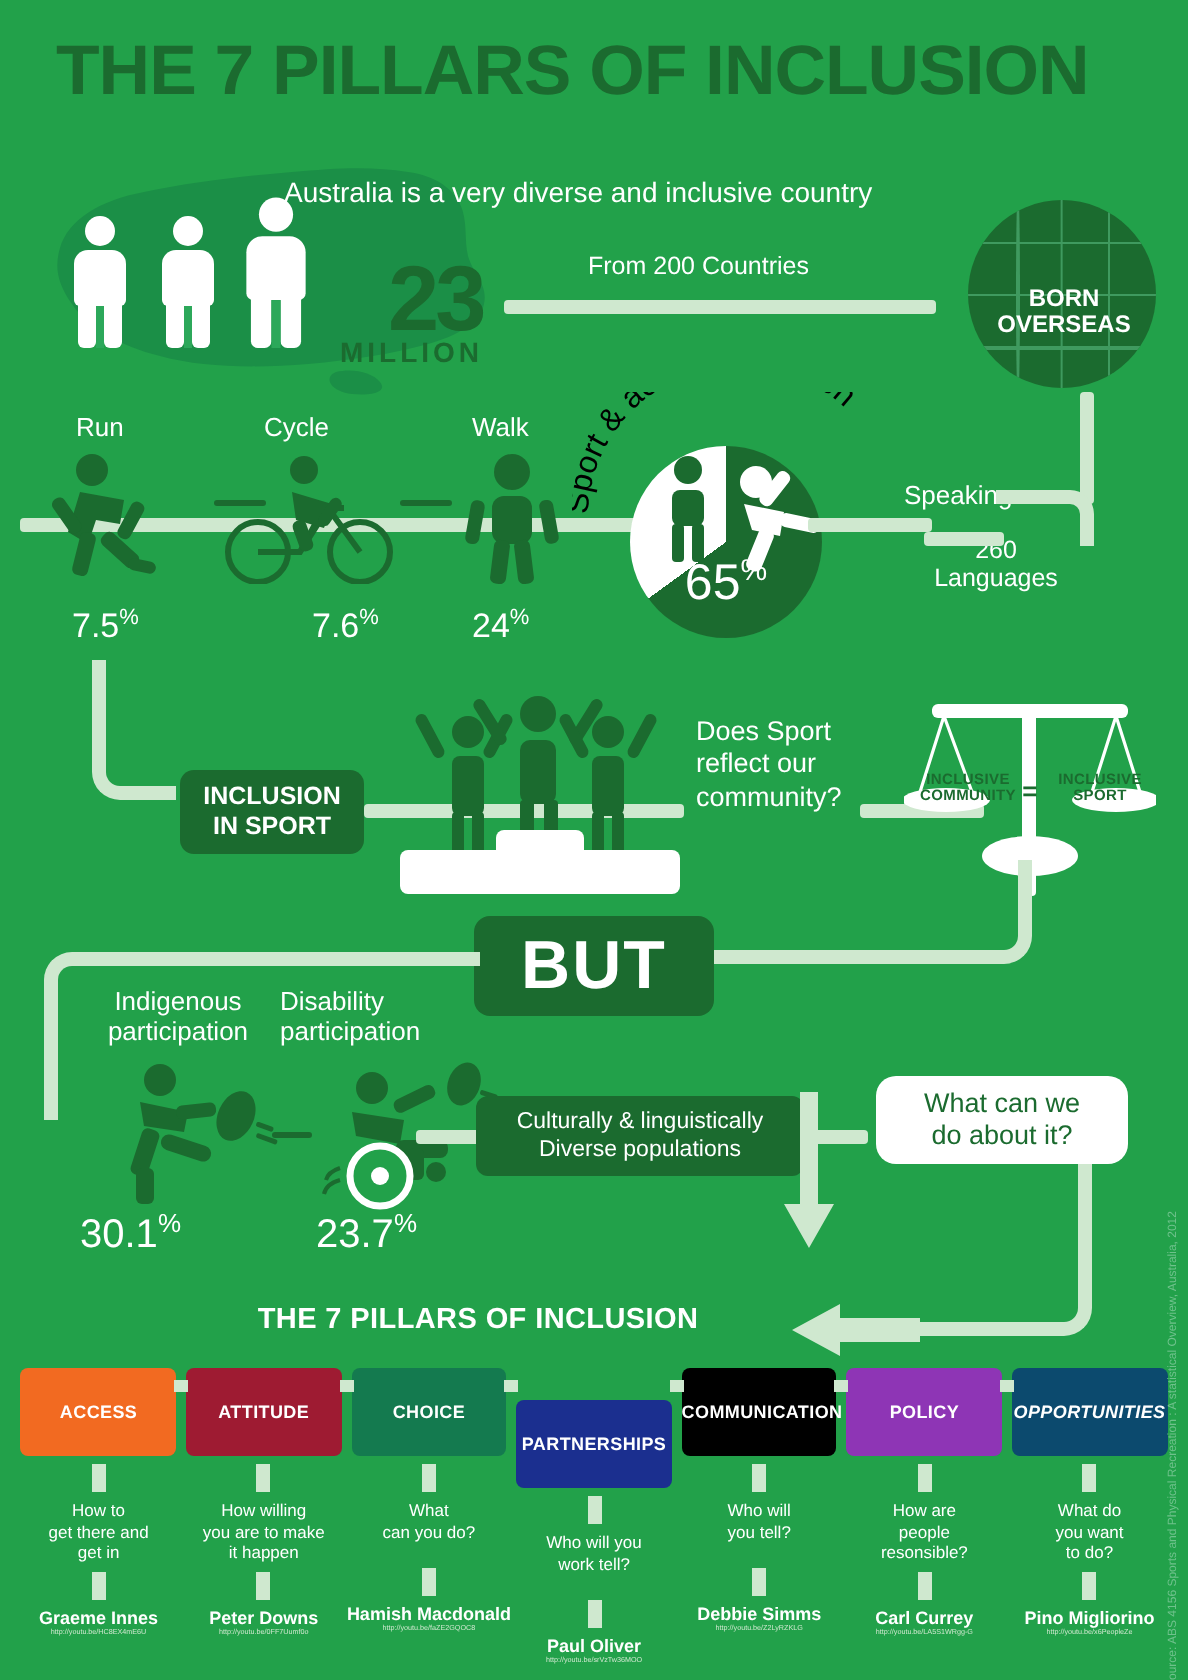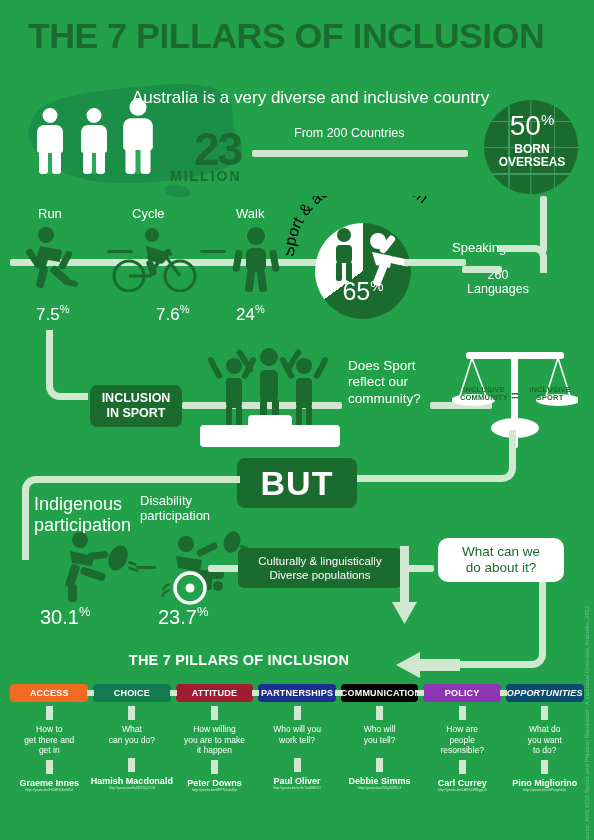--- a/index.html
+++ b/index.html
@@ -32,21 +32,21 @@
   .person{width:36px;height:66px;position:relative;}
   .person .head{position:absolute;left:50%;transform:translateX(-50%);top:0;width:15px;height:15px;border-radius:50%;background:#fff;}
   .person .body{position:absolute;left:50%;transform:translateX(-50%);top:17px;width:26px;height:28px;background:#fff;border-radius:7px 7px 3px 3px;}
   .person .leg-l,.person .leg-r{position:absolute;top:43px;width:9px;height:23px;background:#fff;border-radius:0 0 3px 3px;}
   .person .leg-l{left:7px;} .person .leg-r{right:7px;}
   .person .notch{position:absolute;top:45px;left:50%;transform:translateX(-50%);width:4px;height:21px;background:#2ca85a;}
 
   #pop-number{left:168px;top:126px;font-size:46px;font-weight:bold;color:#1b6b2f;letter-spacing:-2px;line-height:1;margin-left:26px;}
   #pop-unit{left:170px;top:168px;font-size:14px;font-weight:bold;color:#1b6b2f;letter-spacing:2px;}
 
-  #diverse-line{left:132px;top:88px;font-size:17px;color:#fff;}
+  #diverse-line{left:142px;top:88px;font-size:14px;color:#fff;}
   #countries-line{left:294px;top:126px;font-size:12.5px;color:#fff;}
   .bar-l{background:#cfe8cf;height:7px;border-radius:2px;}
 
   
   .globe{left:484px;top:100px;width:94px;height:94px;border-radius:50%;background:#1b6b2f;overflow:hidden;}
   .globe .mer{position:absolute;top:0;bottom:0;left:50%;width:1.4px;background:#3f9a5f;transform-origin:center;}
   .globe .par{position:absolute;left:0;right:0;height:1.4px;background:#3f9a5f;}
   #globe-pct{left:496px;top:112px;width:72px;text-align:center;font-size:28px;font-weight:normal;line-height:1;}
   #globe-pct .sup{font-size:15px;vertical-align:super;}
   #globe-sub{left:490px;top:143px;width:84px;text-align:center;font-size:12px;font-weight:bold;line-height:1.05;}
@@ -71,38 +71,38 @@
   #chip-inclusion{left:90px;top:385px;width:92px;height:42px;font-size:12.5px;line-height:1.2;}
   #question-sport{left:348px;top:358px;width:92px;font-size:13.5px;line-height:1.22;}
   .pod-block{position:absolute;background:#fff;border-radius:4px;}
 
   .lbl-dark{position:absolute;font-size:7.5px;font-weight:bold;color:#1b6b2f;text-align:center;line-height:1.1;letter-spacing:.2px;}
 
   
   #chip-but{left:237px;top:458px;width:120px;height:50px;font-size:34px;border-radius:8px;letter-spacing:1px;}
 
   
-  #lbl-indigenous{left:34px;top:494px;width:110px;font-size:18px;line-height:1.15;}
+  #lbl-indigenous{left:34px;top:494px;width:110px;font-size:13px;line-height:1.15;text-align:center;}
   #lbl-disability{left:140px;top:494px;width:110px;font-size:13px;line-height:1.15;}
   #pct-indigenous{left:40px;top:604px;font-size:20px;}
   #pct-disability{left:158px;top:604px;font-size:20px;}
   .pct-sm{font-size:13px;vertical-align:super;}
 
   #chip-cald{left:238px;top:548px;width:164px;height:40px;font-size:11.5px;font-weight:normal;line-height:1.25;border-radius:6px;}
 
   .bubble{position:absolute;background:#fff;border-radius:10px;color:#1b6b2f;display:flex;align-items:center;justify-content:center;text-align:center;}
   #bubble-what{left:438px;top:538px;width:126px;height:44px;font-size:13.5px;line-height:1.2;}
 
   
   #pillars-heading{left:0;top:652px;width:594px;text-align:center;font-size:14.5px;font-weight:bold;color:#fff;letter-spacing:.2px;}
   #pillars-heading span{display:inline-block;transform:translateX(-58px);}
 
   .pillars{left:8px;top:684px;width:578px;display:flex;}
   .pillar{flex:1;display:flex;flex-direction:column;align-items:center;}
-  .badge{color:#fff;font-size:9px;font-weight:bold;padding:4px 0;border-radius:4px;width:94%;text-align:center;letter-spacing:.2px;white-space:nowrap;}
+  .badge{color:#fff;font-size:9px;font-weight:bold;padding:17px 0;border-radius:4px;width:94%;text-align:center;letter-spacing:.2px;white-space:nowrap;}
   .stem{width:7px;height:14px;background:#cfe8cf;margin:4px 0;}
   .q{font-size:8.5px;color:#fff;text-align:center;line-height:1.25;min-height:30px;}
   .who{font-size:9px;font-weight:bold;color:#fff;text-align:center;white-space:nowrap;}
   .url{font-size:3.6px;color:#cfe8cf;text-align:center;white-space:nowrap;letter-spacing:0;}
 
   
   .conn{position:absolute;background:#cfe8cf;}
   #source-wrap{position:absolute;right:0;bottom:0;width:14px;height:250px;}
   #source-txt{position:absolute;left:-118px;bottom:118px;width:250px;transform:rotate(-90deg);
     font-size:6px;color:#6fc28c;white-space:nowrap;text-align:left;}
@@ -153,23 +153,20 @@
   <div class="abs bar-l" style="left:252px;top:150px;width:216px;"></div>
 
   <div class="abs globe">
     <div class="mer" style="transform:translateX(-50%)"></div>
     <div class="mer" style="transform:translateX(-50%) rotateY(62deg);left:50%;width:1.4px;border-radius:50%;box-shadow:none;"></div>
     <div class="mer" style="left:26%;width:1.4px;border-radius:50%/50%;"></div>
     <div class="mer" style="left:74%;width:1.4px;"></div>
     <div class="par" style="top:22%"></div>
     <div class="par" style="top:50%"></div>
     <div class="par" style="top:78%"></div>
-  </div>
-  <div class="abs" id="globe-pct">
-    <span>50</span><span class="sup">%</span>
   </div>
   <div class="abs" id="globe-sub">
     <div>BORN</div>
     <div>OVERSEAS</div>
   </div>
 
   <div class="abs track"></div>
   <div class="abs dash" style="left:107px;top:250px;width:26px;"></div>
   <div class="abs dash" style="left:200px;top:250px;width:26px;"></div>
 
@@ -417,44 +414,44 @@
         <div class="q">
           <div>How to</div>
           <div>get there and</div>
           <div>get in</div>
         </div>
         <div class="stem"></div>
         <div class="who">Graeme Innes</div>
         <div class="url">http://youtu.be/HC8EX4mE6U</div>
       </div>
       <div class="pillar">
-        <div class="badge" style="background: rgb(20, 122, 79);">CHOICE</div>
-        <div class="stem"></div>
-        <div class="q">
-          <div>What</div>
-          <div>can you do?</div>
-        </div>
-        <div class="stem"></div>
-        <div class="who">Hamish Macdonald</div>
-        <div class="url">http://youtu.be/faZE2GQOC8</div>
-      </div>
-      <div class="pillar">
         <div class="badge" style="background: rgb(158, 27, 50);">ATTITUDE</div>
         <div class="stem"></div>
         <div class="q">
           <div>How willing</div>
           <div>you are to make</div>
           <div>it happen</div>
         </div>
         <div class="stem"></div>
         <div class="who">Peter Downs</div>
         <div class="url">http://youtu.be/0FF7Uumf0o</div>
       </div>
       <div class="pillar">
-        <div class="badge" style="background: rgb(27, 47, 143);">PARTNERSHIPS</div>
+        <div class="badge" style="background: rgb(20, 122, 79);">CHOICE</div>
+        <div class="stem"></div>
+        <div class="q">
+          <div>What</div>
+          <div>can you do?</div>
+        </div>
+        <div class="stem"></div>
+        <div class="who">Hamish Macdonald</div>
+        <div class="url">http://youtu.be/faZE2GQOC8</div>
+      </div>
+      <div class="pillar">
+        <div class="badge" style="background: rgb(27, 47, 143); margin-top: 16px;">PARTNERSHIPS</div>
         <div class="stem"></div>
         <div class="q">
           <div>Who will you</div>
           <div>work tell?</div>
         </div>
         <div class="stem"></div>
         <div class="who">Paul Oliver</div>
         <div class="url">http://youtu.be/srVzTw36MOO</div>
       </div>
       <div class="pillar">

